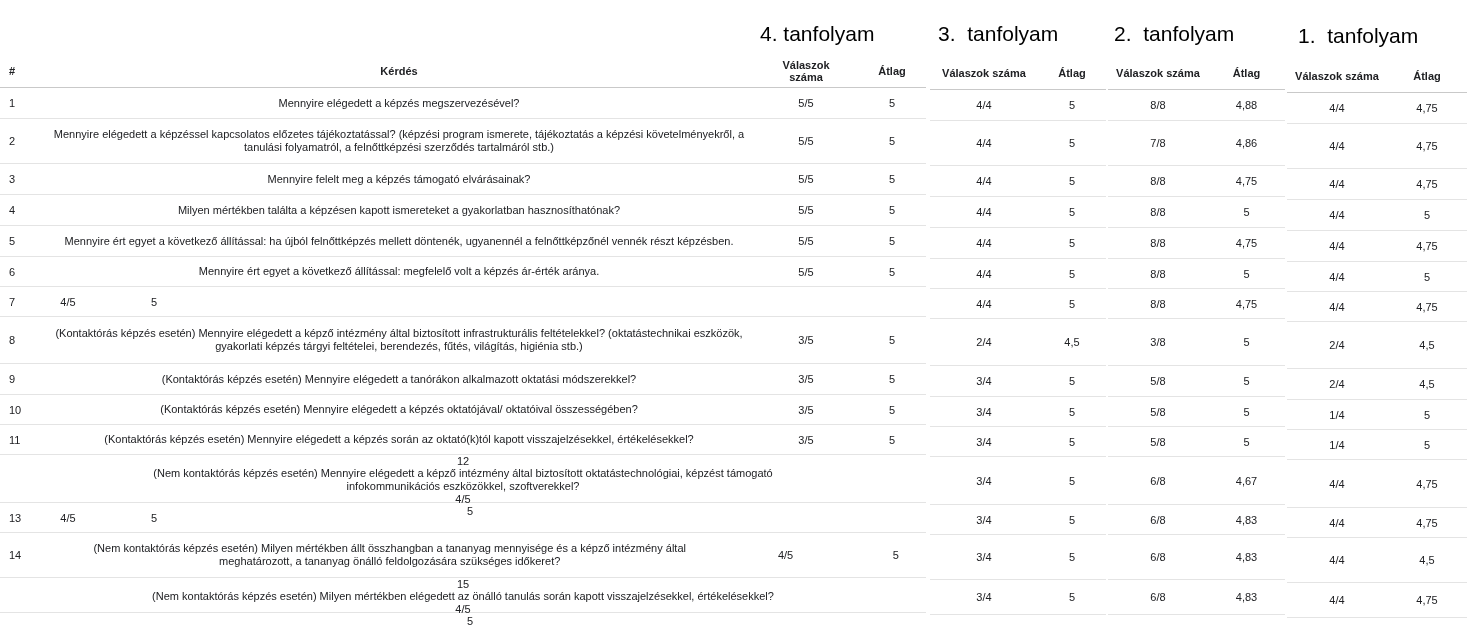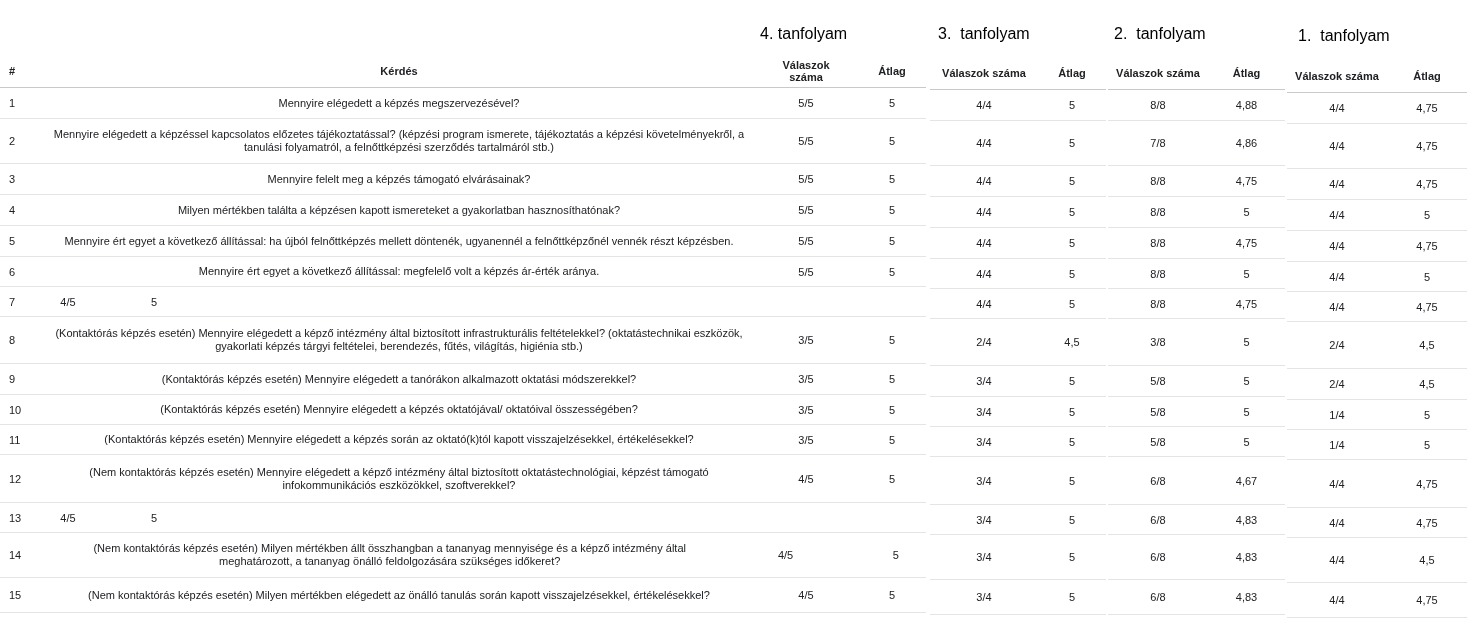--- a/index.html
+++ b/index.html
@@ -6,21 +6,21 @@
   body {
     width: 1472px; height: 625px;
     background: #ffffff;
     font-family: "Liberation Sans", sans-serif;
     color: #202124;
     position: relative;
     overflow: hidden;
   }
   .course-title {
     position: absolute;
-    font-size: 16px;
+    font-size: 21px;
     line-height: 22px;
     color: #000000;
     white-space: pre;
   }
   .tbl { position: absolute; background: #ffffff; }
   .thead {
     display: flex; align-items: center;
     height: 33px;
     border-bottom: 1px solid #c9c9c9;
     box-sizing: border-box;
@@ -129,38 +129,38 @@
           <div class="cell q">(Kontaktórás képzés esetén) Mennyire elégedett a képzés oktatójával/ oktatóival összességében?</div>
           <div class="cell resp t0">3/5</div>
           <div class="cell avg t0">5</div>
         </div>
         <div class="row" style="height: 30px;">
           <div class="cell num">11</div>
           <div class="cell q">(Kontaktórás képzés esetén) Mennyire elégedett a képzés során az oktató(k)tól kapott visszajelzésekkel, értékelésekkel?</div>
           <div class="cell resp t0">3/5</div>
           <div class="cell avg t0">5</div>
         </div>
-        <div class="row" style="height: 48px;">
+        <div class="row" style="height: 48px; flex-direction: column;">
           <div class="cell num">12</div>
           <div class="cell q">(Nem kontaktórás képzés esetén) Mennyire elégedett a képző intézmény által biztosított oktatástechnológiai, képzést támogató infokommunikációs eszközökkel, szoftverekkel?</div>
           <div class="cell resp t0">4/5</div>
           <div class="cell avg t0">5</div>
         </div>
         <div class="row" style="height: 30px;">
           <div class="cell num">13</div>
           <div class="cell resp t0">4/5</div>
           <div class="cell avg t0">5</div>
         </div>
         <div class="row" style="height: 45px; gap: 32px;">
           <div class="cell num">14</div>
           <div class="cell q">(Nem kontaktórás képzés esetén) Milyen mértékben állt összhangban a tananyag mennyisége és a képző intézmény által meghatározott, a tananyag önálló feldolgozására szükséges időkeret?</div>
           <div class="cell resp t0">4/5</div>
           <div class="cell avg t0">5</div>
         </div>
-        <div class="row" style="height: 35px;">
+        <div class="row" style="height: 35px; flex-direction: column;">
           <div class="cell num">15</div>
           <div class="cell q">(Nem kontaktórás képzés esetén) Milyen mértékben elégedett az önálló tanulás során kapott visszajelzésekkel, értékelésekkel?</div>
           <div class="cell resp t0">4/5</div>
           <div class="cell avg t0">5</div>
         </div>
       </div>
   </div>
 
   <div class="tbl" id="table-1">
     <div class="thead">

